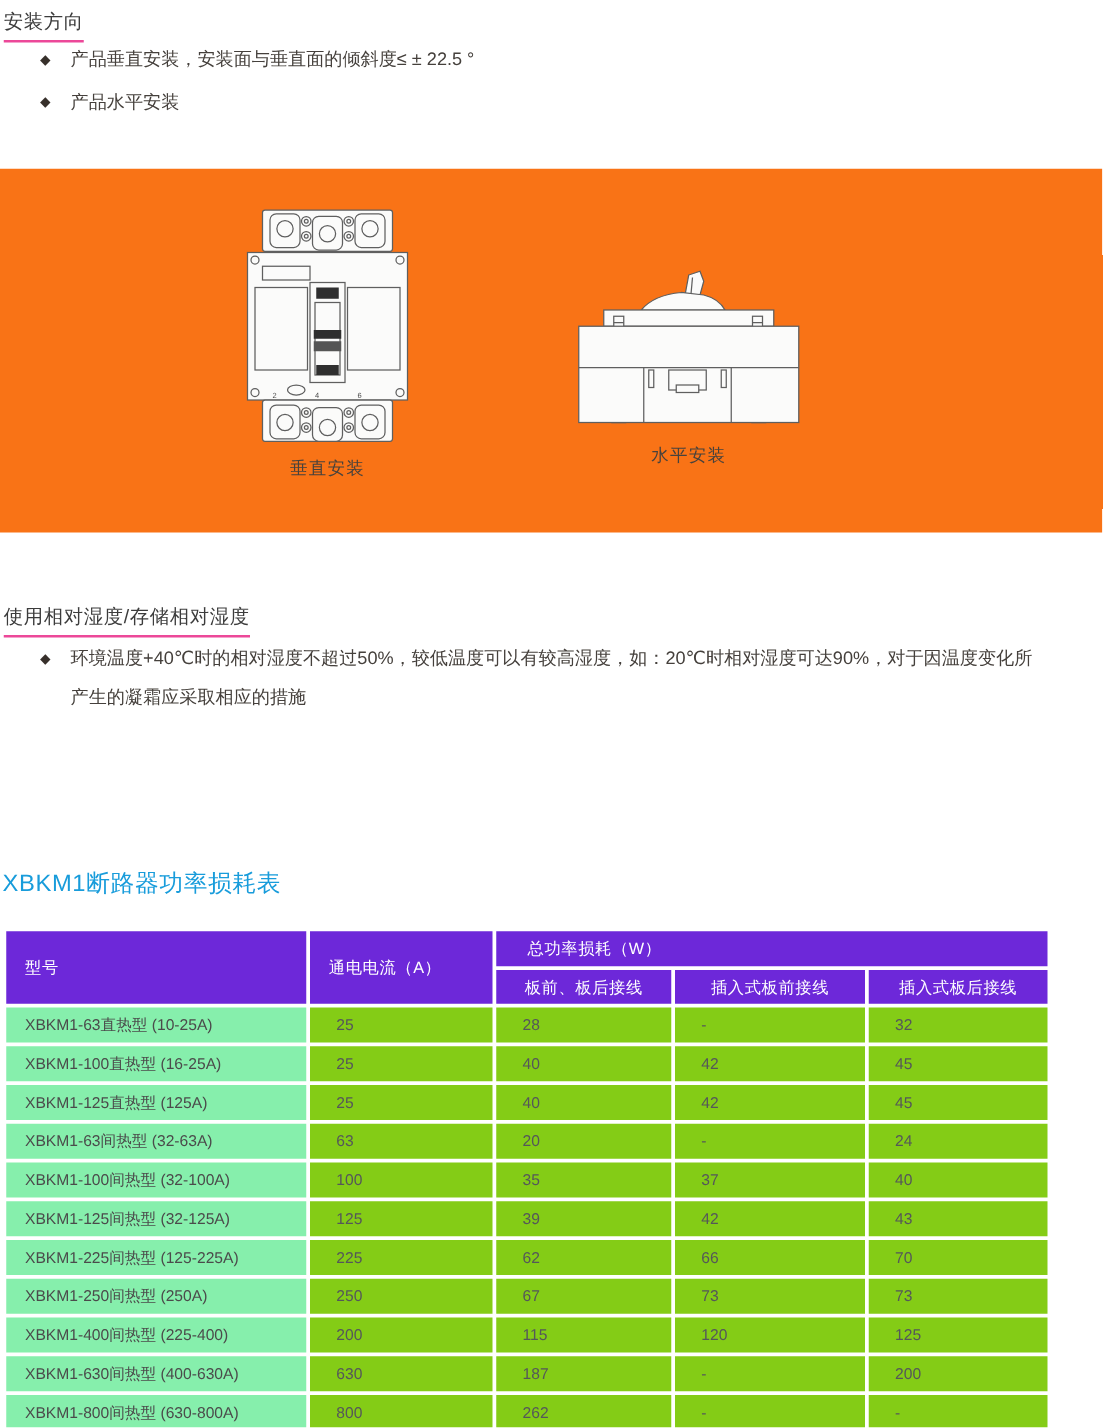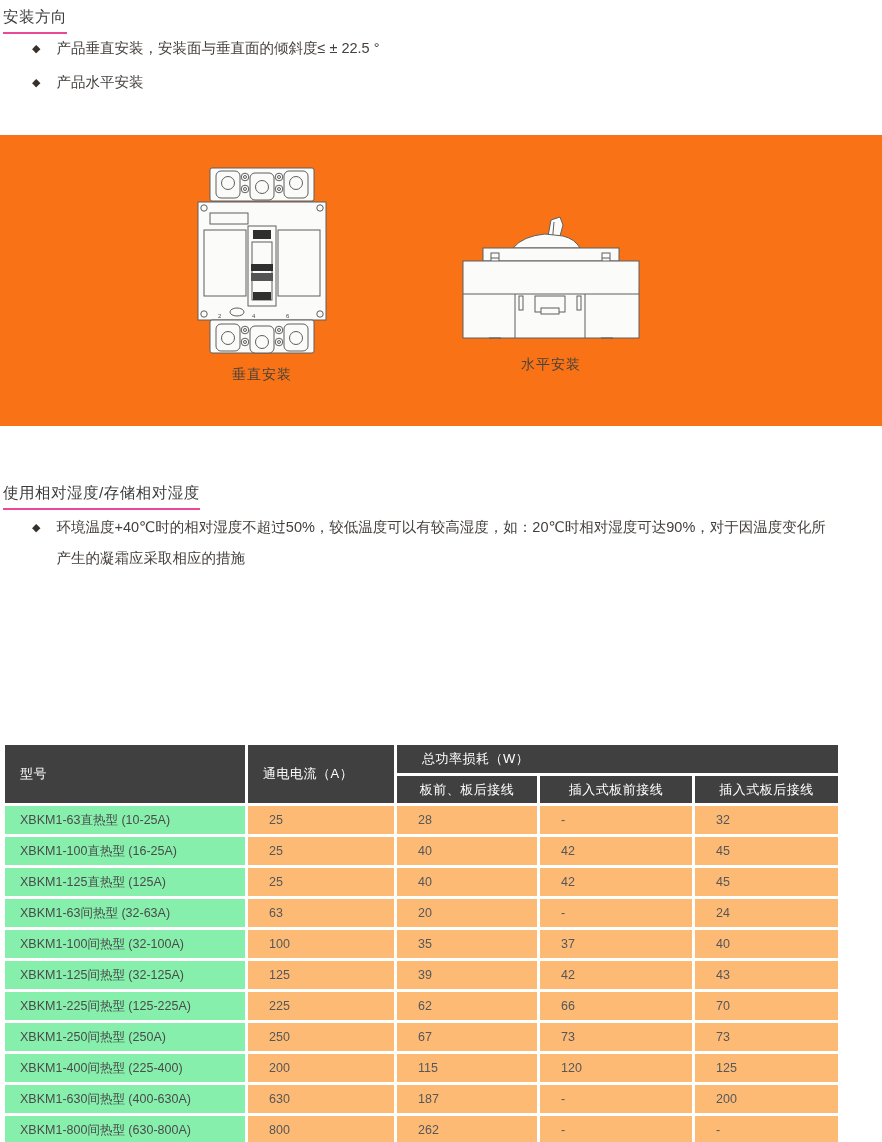--- a/index.html
+++ b/index.html
@@ -59,29 +59,29 @@
   .loss-table {
     position:absolute; left:2px; top:742px;
     border-collapse:separate; border-spacing:3px; table-layout:fixed;
   }
   .loss-table col.c-model   { width:240px; }
   .loss-table col.c-current { width:146px; }
   .loss-table col.c-sub1    { width:140px; }
   .loss-table col.c-sub2    { width:152px; }
   .loss-table col.c-sub3    { width:143px; }
   .loss-table th {
-    background:#404040; color:#ffffff; font-weight:normal; font-size:13px;
+    background:#6d28d9; color:#ffffff; font-weight:normal; font-size:13px;
     text-align:left; padding:0 0 0 15px; letter-spacing:0.5px;
   }
   .loss-table thead tr.hrow-a th { height:28px; }
   .loss-table thead tr.hrow-b th { height:27px;margin-left:40px; }
   .loss-table th.th-total { padding-left:25px; }
   .loss-table th.th-sub { text-align:center; padding:0; }
   .loss-table td {
-    background:#fdba74; color:#55575a; font-size:12.5px; height:28px;
+    background:#84cc16; color:#55575a; font-size:12.5px; height:28px;
     padding:0 0 0 21px; white-space:nowrap; overflow:hidden;
   }
   .loss-table td.c0 { background:#86efac; color:#4b4b4b; padding-left:15px; }
 </style>
 </head>
 <body>
 
 <div class="page">
 
   <div class="sec-heading" id="heading-install">安装方向</div>
@@ -188,20 +188,21 @@
   </div>
 
   <div class="sec-heading" id="heading-humidity">使用相对湿度/存储相对湿度</div>
 
   <div class="bullet-row" id="bullet-humidity">
     <span class="diamond">◆</span>
     <span class="bullet-text">环境温度+40℃时的相对湿度不超过50%，较低温度可以有较高湿度，如：20℃时相对湿度可达90%，对于因温度变化所产生的凝霜应采取相应的措施</span>
   </div>
 
 
+  <div class="table-title">XBKM1断路器功率损耗表</div>
 
   <table class="loss-table">
     <colgroup>
       <col class="c-model">
         <col class="c-current">
         <col class="c-sub1">
         <col class="c-sub2">
         <col class="c-sub3">
     </colgroup>
     <thead>

